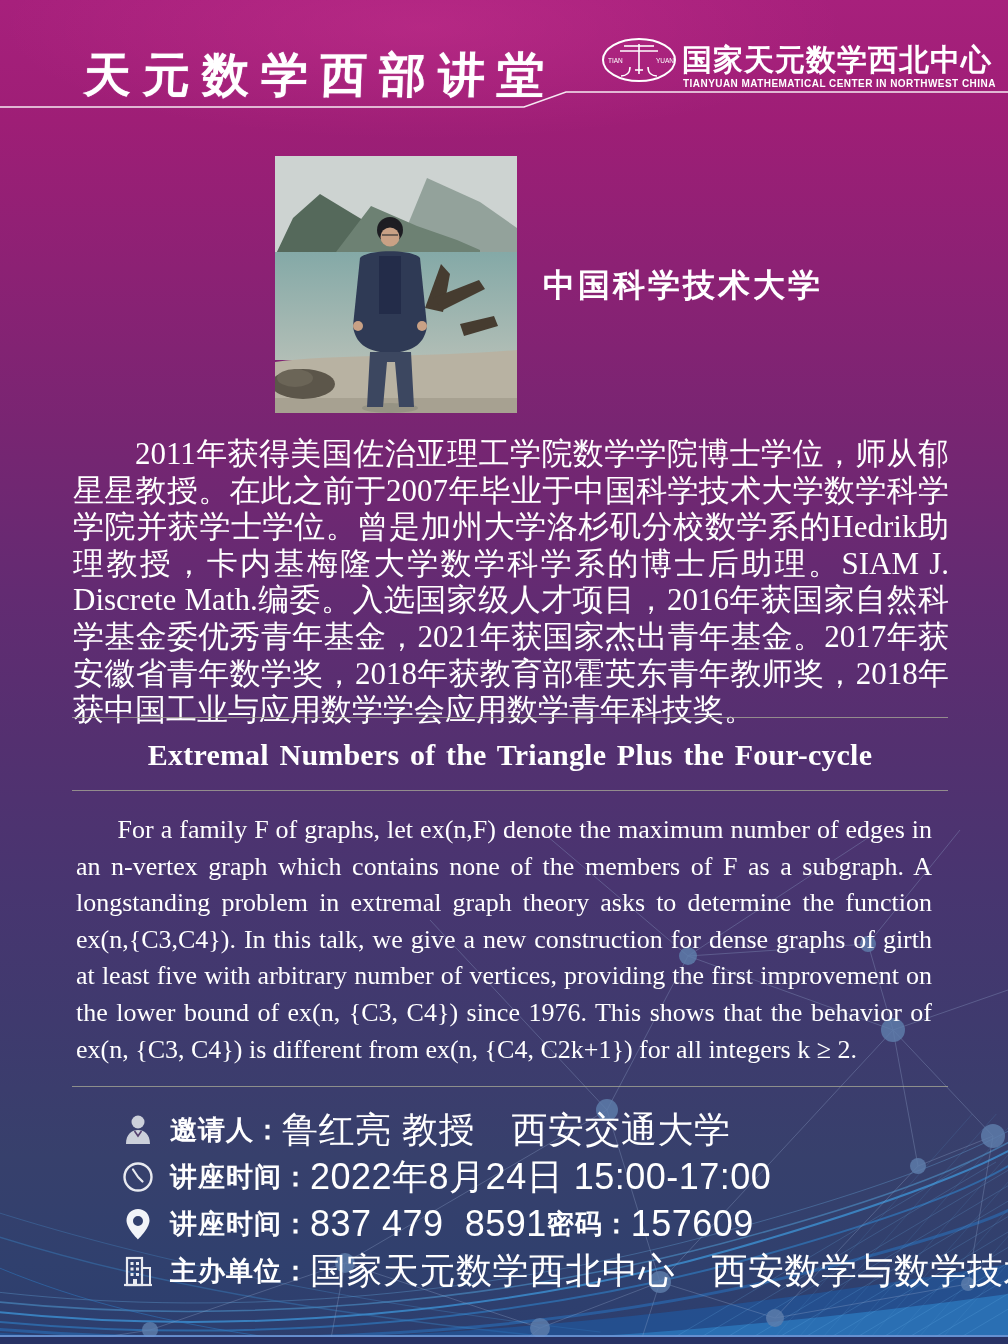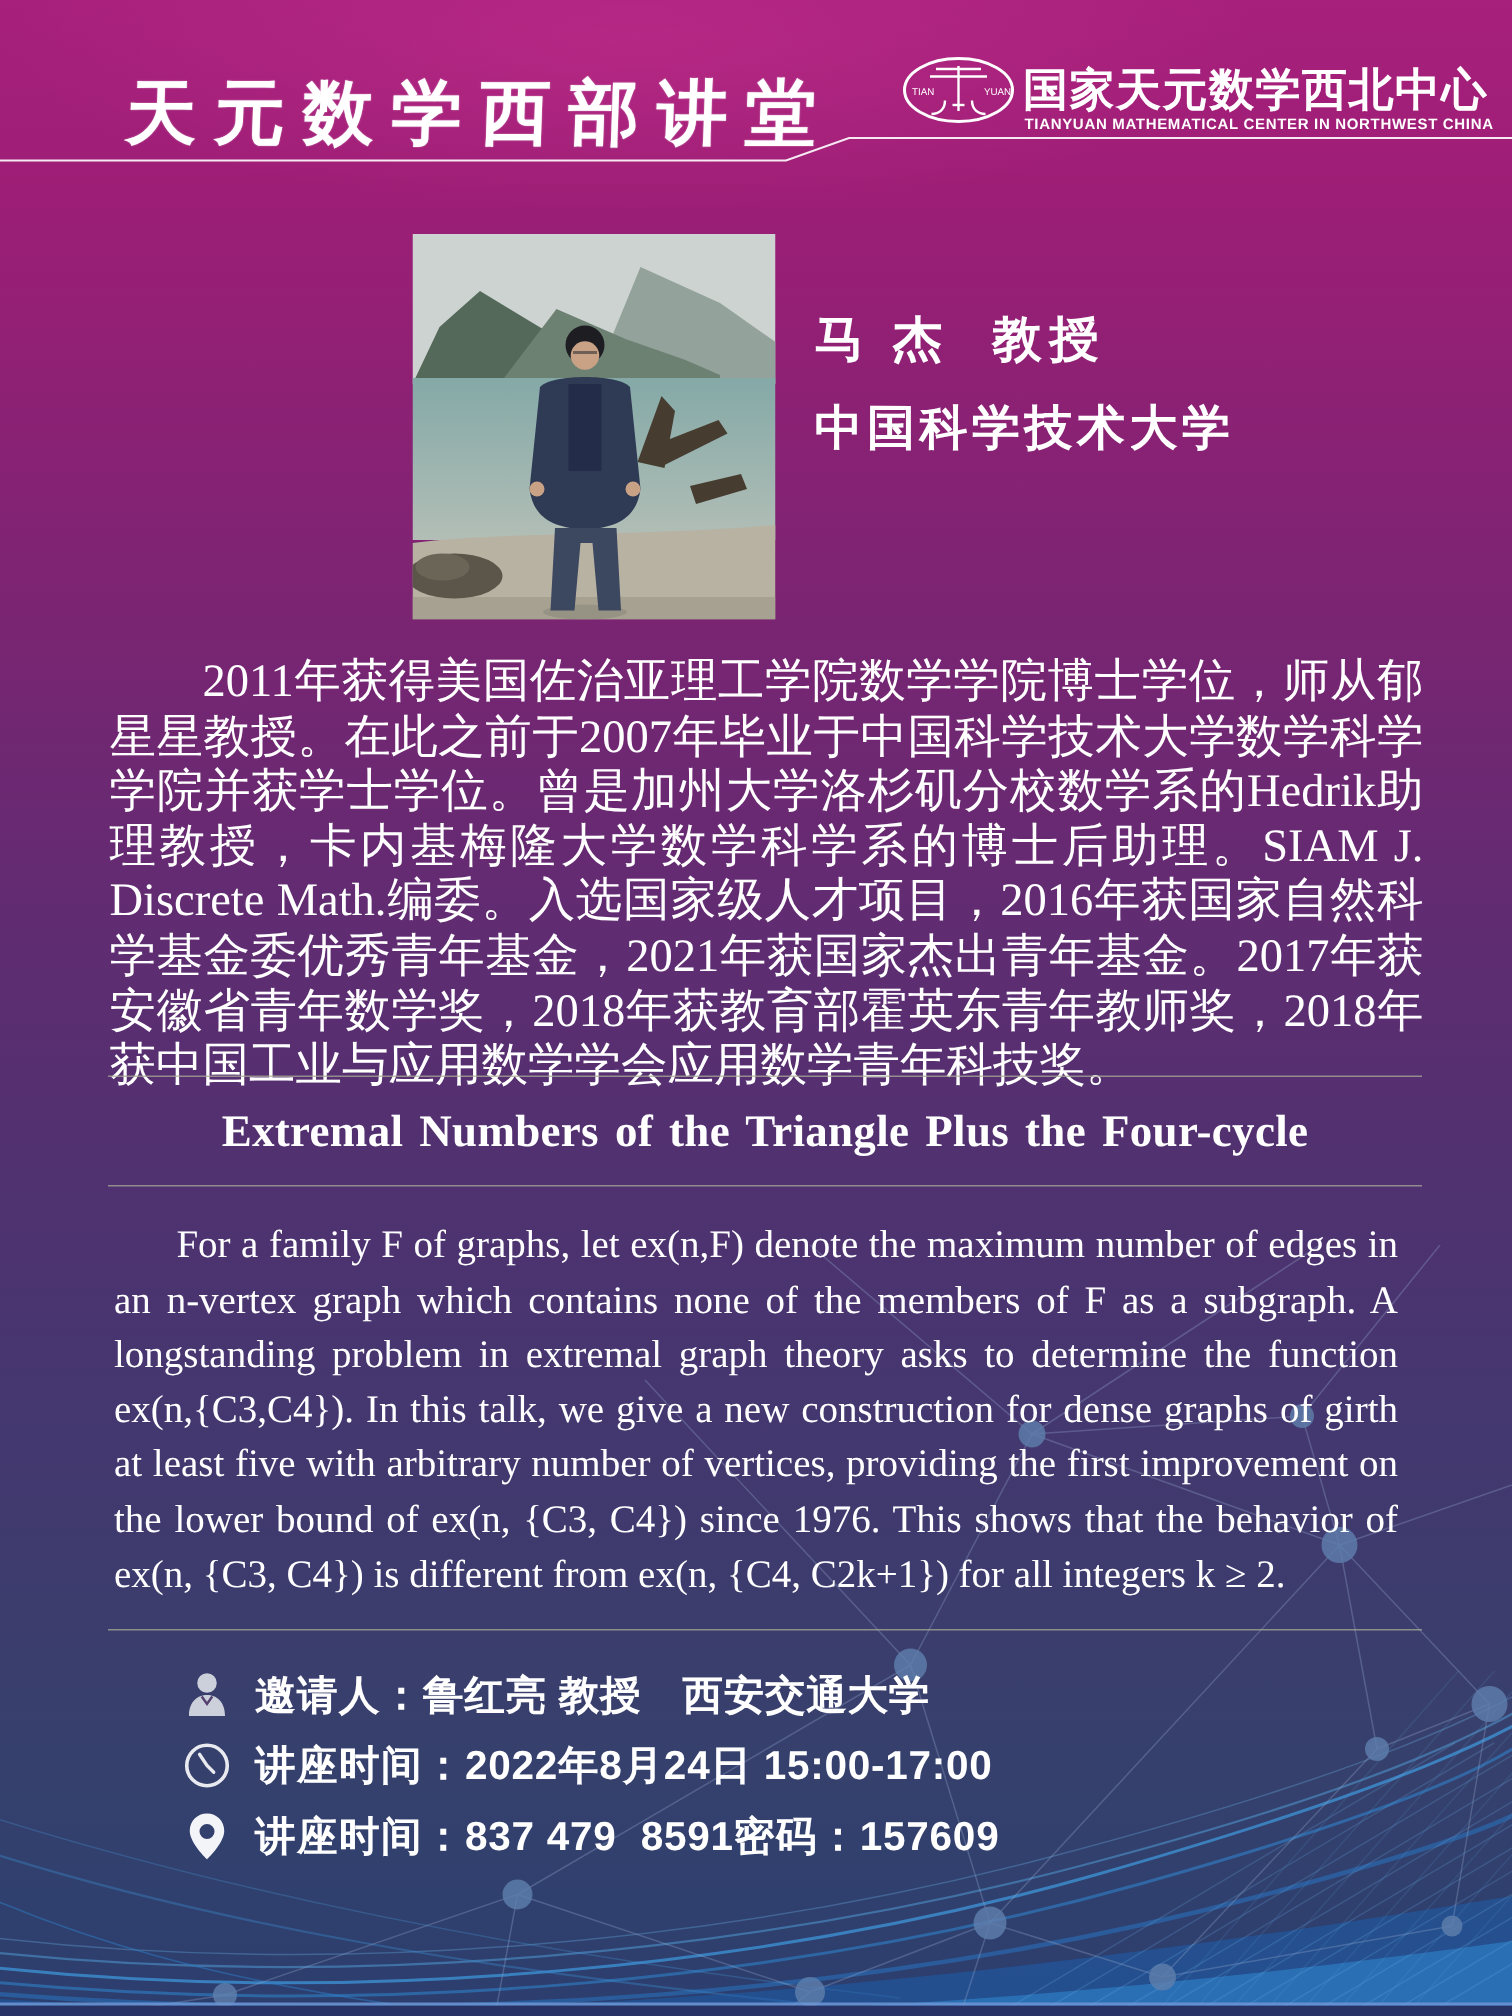--- a/index.html
+++ b/index.html
@@ -63,21 +63,21 @@
     left:76px;top:812px;width:856px;z-index:4;margin:0;
     font-family:"Liberation Serif","DejaVu Serif",serif;
     font-size:26px;line-height:36.6px;text-align:justify;text-indent:1.6em;color:#fff;
   }
 
   
   .rows{left:118px;top:1110px;width:840px;z-index:4;}
   .row{display:flex;align-items:center;height:40px;margin-bottom:7px;text-align:right;}
   .row .ic{width:40px;min-width:40px;height:36px;display:flex;align-items:center;justify-content:center;margin-right:12px;}
   .row .lbl{font-size:27px;font-weight:900;letter-spacing:1px;white-space:pre;}
-  .row .val{font-size:27px;font-weight:700;letter-spacing:.5px;white-space:pre;}
+  .row .val{font-size:36px;font-weight:400;letter-spacing:.5px;white-space:pre;}
   .row .lbl2{}
 
   
   .footer-strip{left:0;bottom:0;width:1008px;height:7px;background:#283264;z-index:6;}
   .footer-strip::before{content:"";position:absolute;top:-2px;left:0;width:100%;height:2px;background:rgba(110,150,214,.85);}
   .deco{z-index:1;}
   .deco2{z-index:2;}
 </style>
 </head>
 <body>
@@ -219,21 +219,20 @@
       <path d="M103,72 a13,13 0 0,1 24,0 l-3,-2 a10,10 0 0,0 -18,0 z" fill="#1d1d22"></path>
       <rect x="107" y="78" width="16" height="2" fill="#333" opacity=".6"></rect>
       <path d="M85,102 C92,93 138,93 145,102 L152,170 C150,186 140,196 115,197 C90,196 80,186 78,170 Z" fill="#2f3a55"></path>
       <rect x="104" y="100" width="22" height="58" fill="#232c49"></rect>
       <circle cx="83" cy="170" r="5" fill="#c9a185"></circle>
       <circle cx="147" cy="170" r="5" fill="#c9a185"></circle>
       <path d="M95,196 L92,251 L108,251 L112,206 L120,206 L124,251 L139,251 L136,196 Z" fill="#3c4760"></path>
     </g>
   </svg>
 
-  <div class="abs speaker-name">马 杰  教授</div>
   <div class="abs speaker-affil">中国科学技术大学</div>
   <p class="abs bio">2011年获得美国佐治亚理工学院数学学院博士学位，师从郁星星教授。在此之前于2007年毕业于中国科学技术大学数学科学学院并获学士学位。曾是加州大学洛杉矶分校数学系的Hedrik助理教授，卡内基梅隆大学数学科学系的博士后助理。SIAM J. Discrete Math.编委。入选国家级人才项目，2016年获国家自然科学基金委优秀青年基金，2021年获国家杰出青年基金。2017年获安徽省青年数学奖，2018年获教育部霍英东青年教师奖，2018年获中国工业与应用数学学会应用数学青年科技奖。</p>
 
   <div class="abs divider d1"></div>
   <h1 class="abs talk-title">Extremal Numbers of the Triangle Plus the Four-cycle</h1>
   <div class="abs divider d2"></div>
   <p class="abs abstract">For a family F of graphs, let ex(n,F) denote the maximum number of edges in an n-vertex graph which contains none of the members of F as a subgraph. A longstanding problem in extremal graph theory asks to determine the function ex(n,{C3,C4}). In this talk, we give a new construction for dense graphs of girth at least five with arbitrary number of vertices, providing the first improvement on the lower bound of ex(n, {C3, C4}) since 1976. This shows that the behavior of ex(n, {C3, C4}) is different from ex(n, {C4, C2k+1}) for all integers k ≥ 2.</p>
   <div class="abs divider d3"></div>
 
   <div class="abs rows">
@@ -267,17 +266,37 @@
           <path fill-rule="evenodd" fill="#f2f4f8" d="M17,2 C10.4,2 5.5,7 5.5,13.6 C5.5,21.6 17,32.5 17,32.5 C17,32.5 28.5,21.6 28.5,13.6 C28.5,7 23.6,2 17,2 Z
                M17,9 a5,5 0 1,1 0,10 a5,5 0 1,1 0,-10 Z"></path>
         </svg>
       </span>
       <span class="lbl">讲座时间：</span>
       <span class="val">837 479  8591</span>
       <span class="lbl lbl2">密码：</span>
       <span class="val">157609</span>
     </div>
 
+    <div class="row">
+      <span class="ic">
+        <svg width="34" height="34" viewBox="0 0 34 34">
+          <rect x="6" y="4" width="15" height="27" fill="none" stroke="#e8eaf0" stroke-width="2.2"></rect>
+          <g fill="#e8eaf0">
+            <rect x="9.5" y="8" width="3" height="3"></rect>
+              <rect x="15" y="8" width="3" height="3"></rect>
+            <rect x="9.5" y="13.5" width="3" height="3"></rect>
+              <rect x="15" y="13.5" width="3" height="3"></rect>
+            <rect x="9.5" y="19" width="3" height="3"></rect>
+              <rect x="15" y="19" width="3" height="3"></rect>
+            <rect x="12" y="25" width="4" height="6"></rect>
+          </g>
+          <rect x="21" y="14" width="8" height="17" fill="none" stroke="#e8eaf0" stroke-width="2"></rect>
+          <path d="M3,31 H31" stroke="#e8eaf0" stroke-width="2.2"></path>
+        </svg>
+      </span>
+      <span class="lbl">主办单位：</span>
+      <span class="val">国家天元数学西北中心　西安数学与数学技术研究院</span>
+    </div>
 
   </div>
 
   <div class="abs footer-strip"></div>
 </div>
 
 </body></html>

